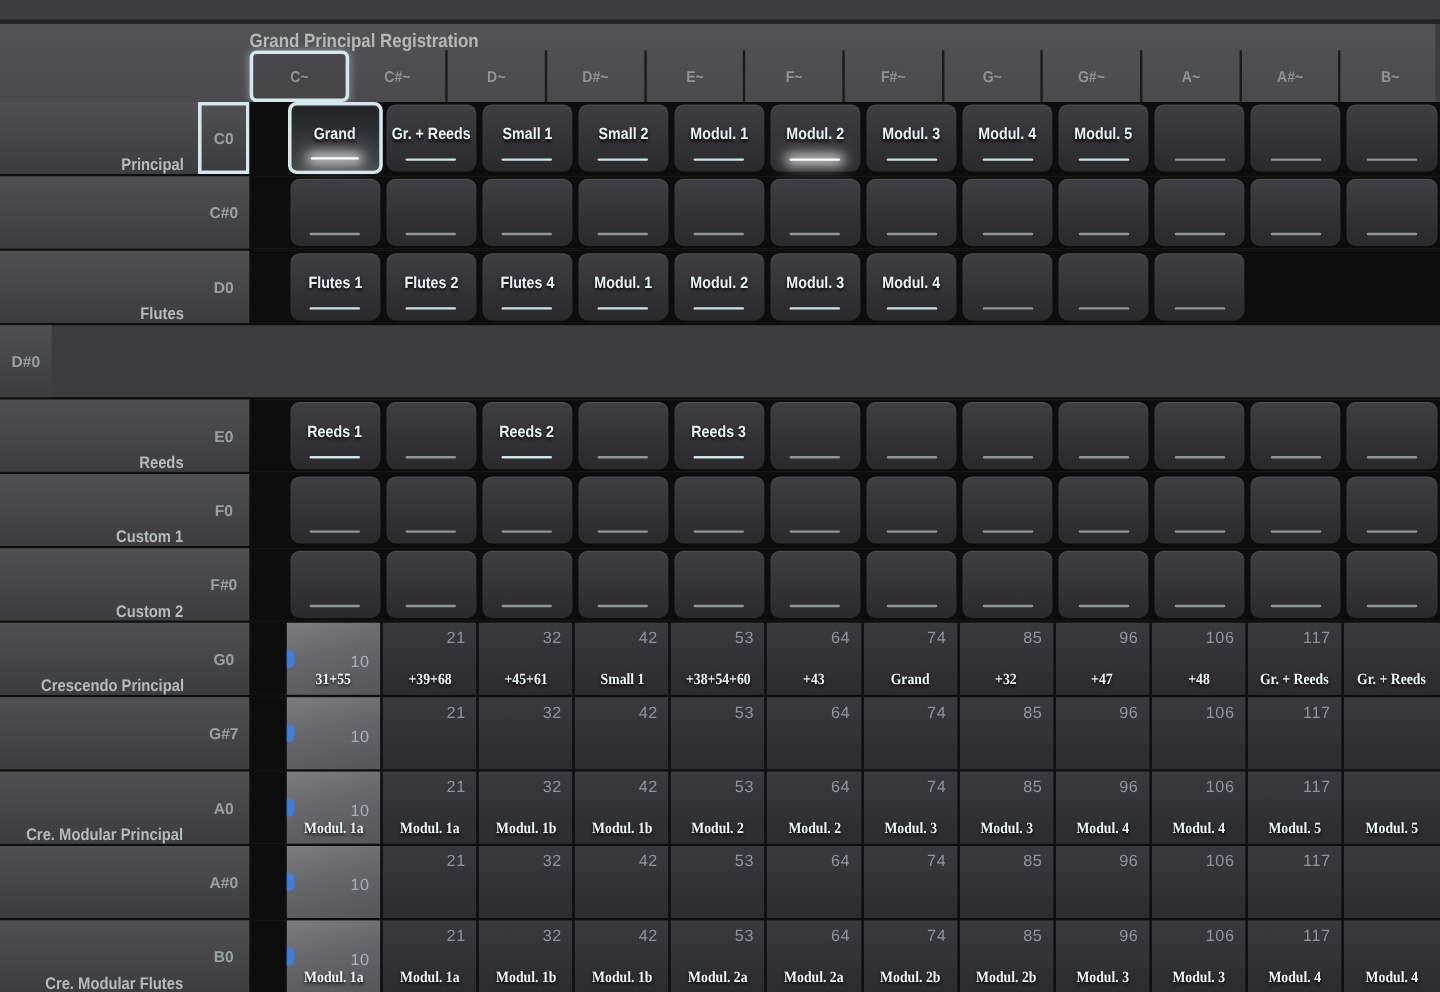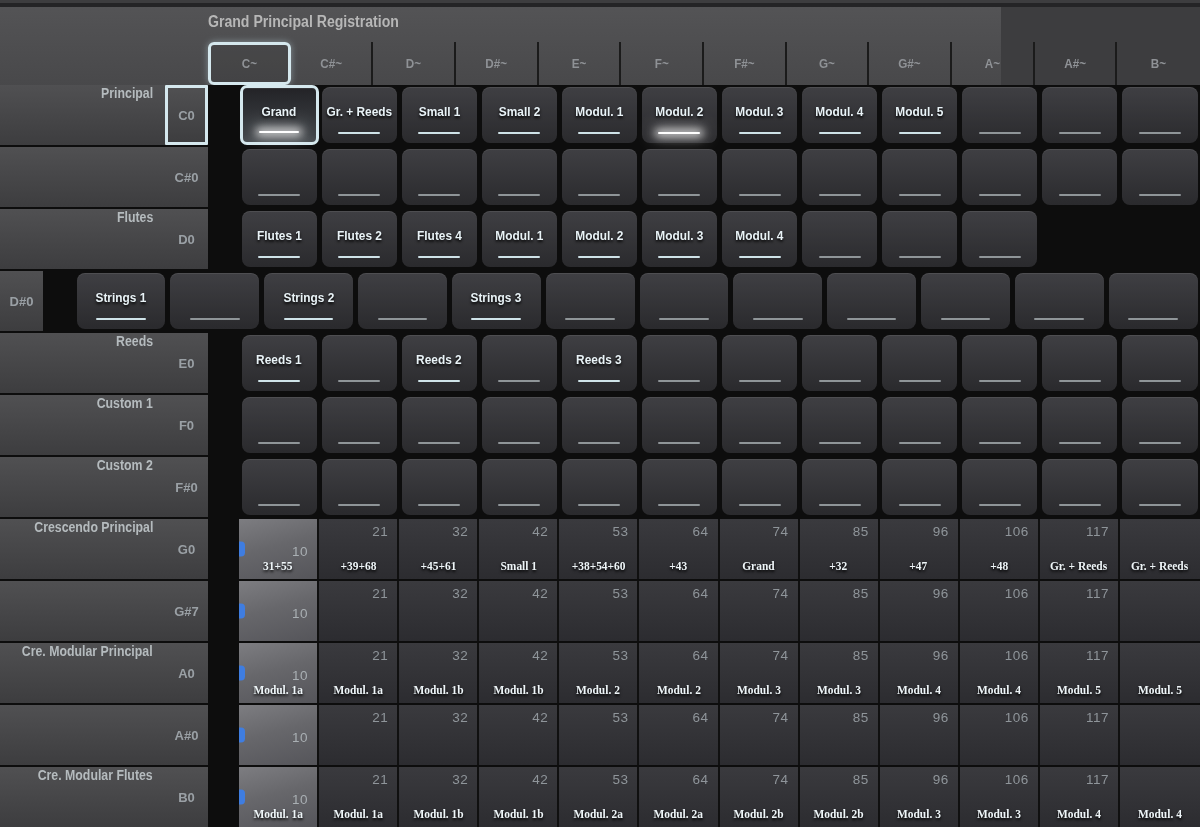--- a/index.html
+++ b/index.html
@@ -1,38 +1,38 @@
 <!DOCTYPE html>
 <html style="--sel: #d5e8ee; --marker: #3f7de0;"><head>
 <meta charset="utf-8">
 <style>
   html,body{margin:0;padding:0;background:#222;}
   .app{position:relative;width:1200px;height:827px;overflow:hidden;
        background:#3d3d3f;font-family:"Liberation Sans",sans-serif;
        -webkit-font-smoothing:antialiased;}
   
-  .topbg{position:absolute;top:3px;left:0;width:1001px;height:85px;
+  .topbg{position:absolute;top:16px;left:0;width:1196px;height:85px;
          background:linear-gradient(180deg,#545456 0%,#48484a 100%);
          border-bottom:1px solid #151515;box-sizing:border-box;}
   .topstrip{position:absolute;top:0;left:0;width:1200px;height:4px;background:#242426;}
   .title{position:absolute;left:208px;top:10px;font-size:16px;font-weight:bold;
          color:#b7b7b7;transform:scaleX(.88);transform-origin:left center;white-space:nowrap;}
   .header{position:absolute;top:42px;left:208px;width:992px;height:43px;
           display:grid;grid-template-columns:repeat(12,1fr);}
   .hcell{position:relative;display:flex;align-items:center;justify-content:center;
          color:#8f9296;font-size:13px;font-weight:bold;box-sizing:border-box;
          border-right:2px solid #1b1b1b;}
   .hcell:last-child{border-right:none;}
   .hcell.sel{border:3px solid var(--sel);border-radius:6px;
              box-shadow:0 0 7px rgba(205,231,240,.45);background:rgba(0,0,0,.08);}
   .hcell span{transform:scaleX(.9);}
   
   .rows{position:absolute;top:85px;left:0;width:1200px;}
   .row{display:flex;height:60px;border-bottom:2px solid #0d0d0d;}
-  .grouplbl{flex:0 0 165px;box-sizing:border-box;display:flex;align-items:flex-start;
+  .grouplbl{flex:0 0 165px;box-sizing:border-box;display:flex;align-items:flex-end;
             justify-content:flex-end;padding-right:12px;
             background:linear-gradient(180deg,#505052 0%,#3d3d3f 100%);
             color:#b5bbbe;font-size:14px;font-weight:bold;}
   .grouplbl span{transform:scaleX(.88);transform-origin:right center;white-space:nowrap;}
   .notecell{flex:0 0 43px;box-sizing:border-box;display:flex;align-items:center;
             justify-content:center;background:linear-gradient(180deg,#505052 0%,#3d3d3f 100%);
             color:#9aa0a5;font-size:13px;font-weight:bold;}
   .notecell.sel{border:3px solid var(--sel);border-radius:1px;}
   .cellsarea{flex:1;display:grid;grid-template-columns:repeat(12,1fr);
              background:#0d0d0d;border-left:3px solid #0d0d0d;padding-left:28px;}
@@ -197,40 +197,20 @@
           <div class="pcell filled">
             <div class="lbl">Modul. 4</div>
           </div>
           <div class="pcell empty"></div>
           <div class="pcell empty"></div>
           <div class="pcell empty"></div>
         </div>
       </div>
       <div class="row">
         <div class="notecell">D#0</div>
-        <div class="cellsarea">
-          <div class="pcell filled">
-            <div class="lbl">Strings 1</div>
-          </div>
-          <div class="pcell empty"></div>
-          <div class="pcell filled">
-            <div class="lbl">Strings 2</div>
-          </div>
-          <div class="pcell empty"></div>
-          <div class="pcell filled">
-            <div class="lbl">Strings 3</div>
-          </div>
-          <div class="pcell empty"></div>
-          <div class="pcell empty"></div>
-          <div class="pcell empty"></div>
-          <div class="pcell empty"></div>
-          <div class="pcell empty"></div>
-          <div class="pcell empty"></div>
-          <div class="pcell empty"></div>
-        </div>
       </div>
       <div class="row">
         <div class="grouplbl">
           <span>Reeds</span>
         </div>
         <div class="notecell">E0</div>
         <div class="cellsarea">
           <div class="pcell filled">
             <div class="lbl">Reeds 1</div>
           </div>

